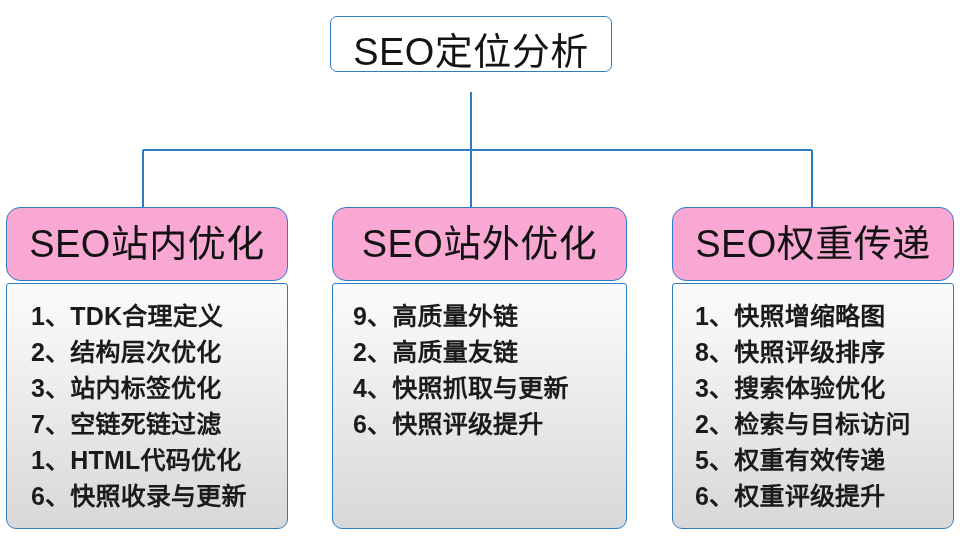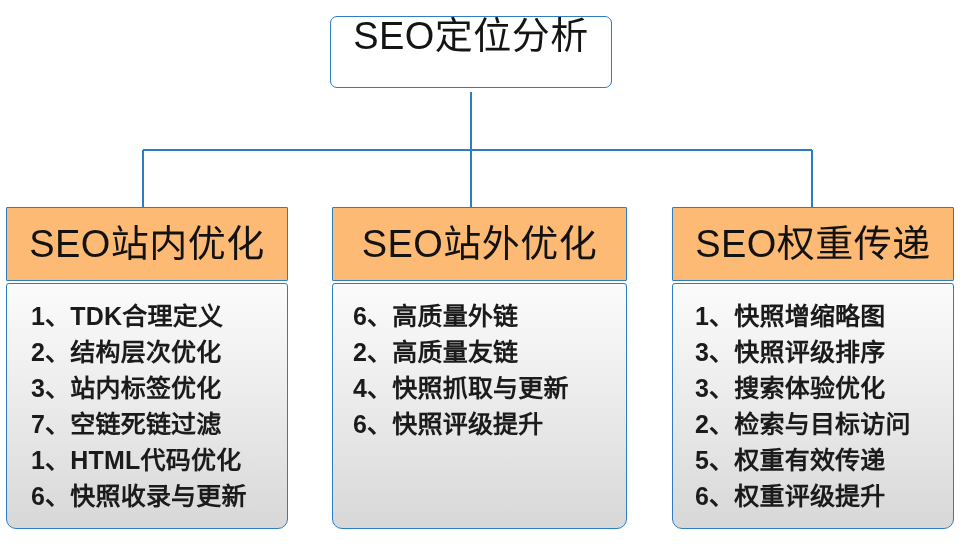--- a/index.html
+++ b/index.html
@@ -34,28 +34,28 @@
     z-index: 1;
     pointer-events: none;
   }
 
   
   .root-node {
     position: absolute;
     left: 330px;
     top: 16px;
     width: 282px;
-    height: 72px;
+    height: 56px;
     box-sizing: border-box;
     border: 1.6px solid #2d7dc4;
     border-radius: 7px;
     background: #ffffff;
     z-index: 3;
     display: flex;
-    align-items: flex-start;
+    align-items: flex-end;
     justify-content: center;
   }
   .root-title {
     font-size: 38px;
     line-height: 1;
     letter-spacing: 0.5px;
     color: #141414;
     white-space: nowrap;
   }
 
@@ -66,22 +66,22 @@
     z-index: 3;
   }
   .branch-1 { left: 6px;   width: 282px; }
   .branch-2 { left: 332px; width: 295px; }
   .branch-3 { left: 672px; width: 282px; }
 
   .branch-header {
     box-sizing: border-box;
     height: 74px;
     border: 1.6px solid #2d7dc4;
-    border-radius: 1px;
-    background: #fdba74;
+    border-radius: 14px;
+    background: #f9a8d4;
     display: flex;
     align-items: center;
     justify-content: center;
   }
   .branch-header-title {
     font-size: 38px;
     line-height: 1;
     letter-spacing: 0.5px;
     color: #121212;
     white-space: nowrap;
@@ -150,36 +150,36 @@
       </ul>
     </div>
   </div>
 
   <div class="branch branch-2">
     <div class="branch-header">
       <span class="branch-header-title">SEO站外优化</span>
     </div>
     <div class="branch-body">
       <ul class="branch-list">
-        <li>6、高质量外链</li>
+        <li>9、高质量外链</li>
         <li>2、高质量友链</li>
         <li>4、快照抓取与更新</li>
         <li>6、快照评级提升</li>
       </ul>
     </div>
   </div>
 
   <div class="branch branch-3">
     <div class="branch-header">
       <span class="branch-header-title">SEO权重传递</span>
     </div>
     <div class="branch-body">
       <ul class="branch-list">
         <li>1、快照增缩略图</li>
-        <li>3、快照评级排序</li>
+        <li>8、快照评级排序</li>
         <li>3、搜索体验优化</li>
         <li>2、检索与目标访问</li>
         <li>5、权重有效传递</li>
         <li>6、权重评级提升</li>
       </ul>
     </div>
   </div>
 
 </div>
 

